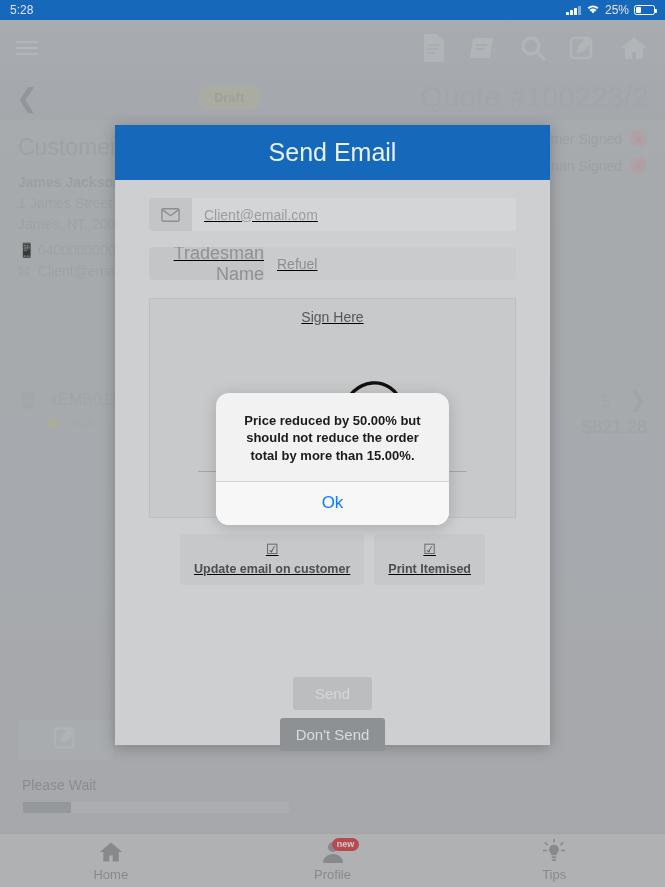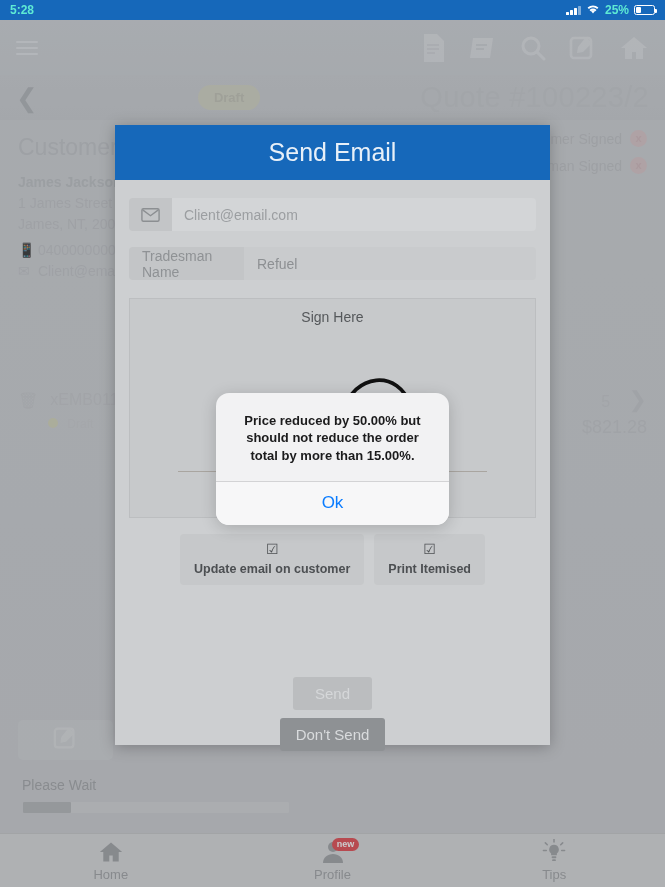--- a/index.html
+++ b/index.html
@@ -7,23 +7,23 @@
     width: 665px; height: 887px;
     font-family: "Liberation Sans", sans-serif;
     overflow: hidden;
     background: #b9bcbe;
   }
   #app { position: relative; width: 665px; height: 887px; }
 
   
   .statusbar {
     position: absolute; top: 0; left: 0; width: 665px; height: 20px;
-    background: #1668ba; color: #5eead4;
+    background: #1668ba; color: #e5e5e5;
     display: flex; align-items: center; justify-content: space-between;
-    padding: 0 10px; font-size: 12px; font-weight: bold;
+    padding: 0 10px; font-size: 12px; font-weight: normal;
   }
   .sb-right { display: flex; align-items: center; gap: 5px; }
   .sig-bars { display: flex; align-items: flex-end; gap: 1.5px; height: 9px; }
   .sig-bars i { display: block; width: 2.5px; background: #fff; border-radius: .5px; }
   .sig-bars i:nth-child(1){height:3px} .sig-bars i:nth-child(2){height:5px}
   .sig-bars i:nth-child(3){height:7px} .sig-bars i:nth-child(4){height:9px;opacity:.45}
   .wifi { font-size: 11px; line-height: 1; }
   .batt { position: relative; width: 21px; height: 10px; border: 1.2px solid #fff;
           border-radius: 2.5px; padding: 1px; }
   .batt::after { content:""; position:absolute; right:-3px; top:3px; width:1.8px;
@@ -100,35 +100,35 @@
                color: #fff; font-size: 9px; font-weight: bold; border-radius: 9px;
                padding: 2px 5px; line-height: 1; }
 
   
   .overlay { position: absolute; inset: 20px 0 0 0; background: rgba(130,134,138,.42); }
   .modal { position: absolute; left: 115px; top: 125px; width: 435px; height: 620px;
            background: #cdcfd1; box-shadow: 0 2px 14px rgba(0,0,0,.25); }
   .modal-header { height: 55px; background: #1668ba; color: #e8f0f8;
                   display: flex; align-items: center; justify-content: center;
                   font-size: 25px; font-weight: 300; }
-  .modal-body { padding: 18px 14px; }
+  .modal-body { padding: 18px 34px; text-decoration: underline; }
 
   .email-row { display: flex; height: 33px; margin-bottom: 16px;
                border-radius: 4px; overflow: hidden; }
   .email-ic { width: 43px; background: #c3c5c7; display:flex; align-items:center;
               justify-content:center; color: #8c8f92; }
   .email-input { flex: 1; background: #d3d5d7; border: none; outline: none;
                  padding: 0 12px; font-size: 14px; color: #949699;
                  font-family: "Liberation Sans", sans-serif; }
   .email-input::placeholder { color: #9b9ea1; }
 
   .trade-row { display: flex; height: 33px; margin-bottom: 18px;
                border-radius: 4px; overflow: hidden; }
   .trade-label { width: 115px; background: #c3c5c7; display: flex; align-items: center;
-                 padding-left: 13px; font-size: 14px; color: #8f9295; }
+                 padding-left: 13px; font-size: 18px; color: #8f9295; text-align: right; }
   .trade-value { flex: 1; background: #c9cbcd; display: flex; align-items: center;
                  padding-left: 13px; font-size: 14px; color: #8d9093; }
 
   .sig-caption { font-size: 13.5px; font-weight: bold; color: #4c4f52;
                  text-align: center; margin-bottom: 9px; }
   .sig-pad { position: relative; height: 220px; background: #c7c9cb;
              border: 1px solid #bcbec0; }
   .sig-here { text-align: center; font-size: 14px; color: #55585b; padding-top: 10px; }
   .sig-line { position: absolute; left: 48px; right: 48px; top: 172px;
               height: 1px; background: #a9a5a0; }

